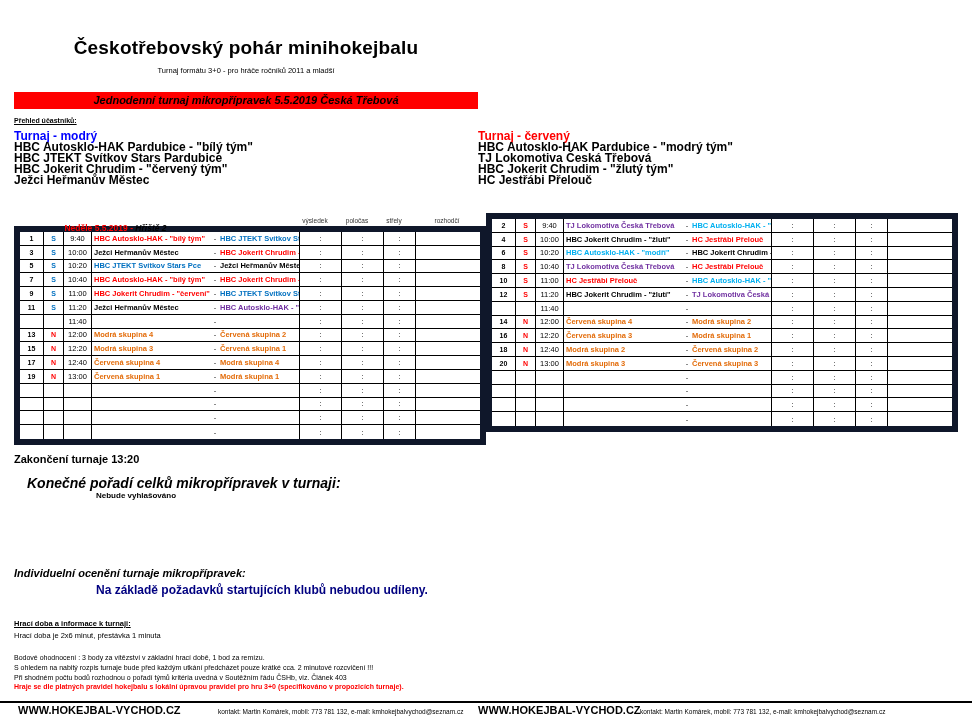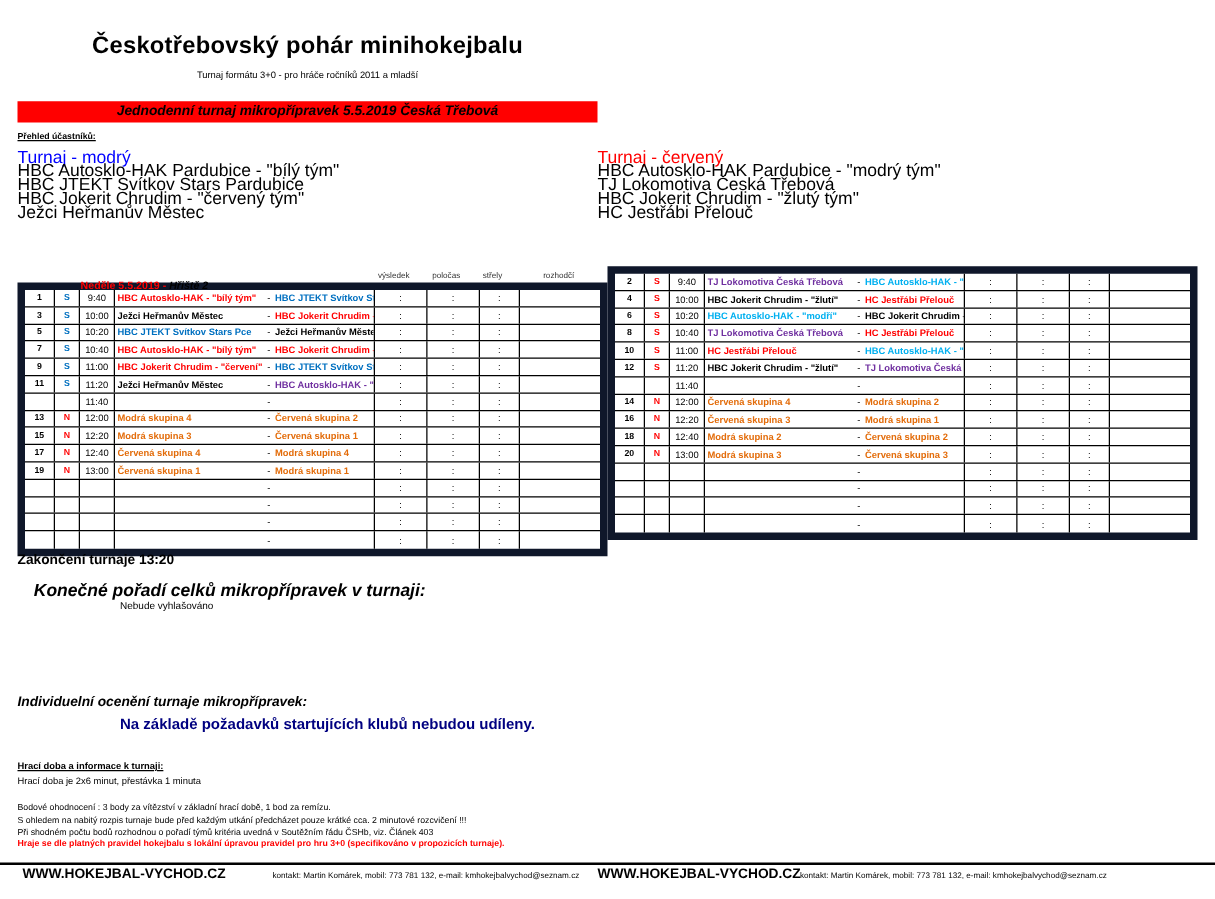--- a/index.html
+++ b/index.html
@@ -1,28 +1,28 @@
 <!DOCTYPE html>
 <html style="--c-red: #FF0000; --c-blue: #0070C0; --c-lblue: #00B0F0; --c-purple: #7030A0; --c-orange: #E36C0A; --c-bluelabel: #0000FF; --c-navy: #000080;"><head>
 <meta charset="utf-8">
 <style>
   html,body{margin:0;padding:0;}
   body{
     width:972px;height:719px;position:relative;background:#ffffff;
     font-family:"Liberation Sans", sans-serif;color:#000;overflow:hidden;
   }
-  .abs{position:absolute;}
+  .abs{position:absolute;margin-top:11px;}
   
   .page-title{left:14px;top:26px;width:464px;text-align:center;font-size:19px;font-weight:bold;letter-spacing:.2px;}
   .page-subtitle{left:14px;top:55px;width:464px;text-align:center;font-size:7.5px;}
   .banner{left:14px;top:81px;width:464px;height:17px;background:var(--c-red);
     color:#000;font-weight:bold;font-style:italic;font-size:11px;text-align:center;line-height:17px;}
   
   .part-heading{left:14px;top:106px;font-size:7px;font-weight:bold;text-decoration:underline;}
-  .part-list{top:120px;font-size:14px;font-weight:normal;line-height:11px;}
+  .part-list{top:120px;font-size:12px;font-weight:bold;line-height:11px;}
   .part-list.left{left:14px;} .part-list.right{left:478px;}
   .part-label-blue{color:var(--c-bluelabel);}
   .part-label-red{color:var(--c-red);}
   
   .tbl{position:absolute;top:213px;width:472px;}
   .tbl-1{left:14px;} .tbl-2{left:486px;}
   .tbl-head{position:relative;height:13px;font-size:8.5px;white-space:pre;}
   .tbl-date{color:var(--c-red);font-weight:bold;padding-left:41px;}
   .tbl-rink{font-weight:bold;font-style:italic;}
   .colh{position:absolute;top:4px;font-size:6.5px;color:#333;text-align:center;}
@@ -41,21 +41,21 @@
   .t2{flex:1;overflow:hidden;white-space:nowrap;}
   .c-res{width:42px;justify-content:center;font-size:7.5px;}
   .c-half{width:42px;justify-content:center;font-size:7.5px;}
   .c-shots{width:32px;justify-content:center;font-size:7.5px;}
   .c-ref{flex:1;}
   .tc-red{color:var(--c-red);} .tc-blue{color:var(--c-blue);} .tc-lblue{color:var(--c-lblue);}
   .tc-purple{color:var(--c-purple);} .tc-orange{color:var(--c-orange);} .tc-black{color:#000;}
   
   .closing{left:14px;top:442px;font-size:11px;font-weight:bold;}
   .standings-heading{left:27px;top:464px;font-size:14px;font-weight:bold;font-style:italic;}
-  .standings-note{left:96px;top:480px;font-size:8px;font-weight:normal;}
+  .standings-note{left:96px;top:480px;font-size:8px;font-weight:bold;}
   .awards-heading{left:14px;top:556px;font-size:11px;font-weight:bold;font-style:italic;}
   .awards-note{left:96px;top:572px;font-size:12px;font-weight:bold;color:var(--c-navy);}
   .info-heading{left:14px;top:608px;font-size:7.5px;font-weight:bold;text-decoration:underline;}
   .info-line1{left:14px;top:620px;font-size:7.5px;}
   .info-rules{left:14px;top:642px;font-size:7px;line-height:10px;}
   .info-rule-red{left:14px;top:672px;font-size:7px;font-weight:bold;color:var(--c-red);}
   
   .foot-line{left:0;top:690px;width:972px;border-top:2px solid #000;height:0;}
   .foot-site{font-size:11px;font-weight:bold;top:693px;}
   .foot-contact{font-size:6.5px;top:697px;}

